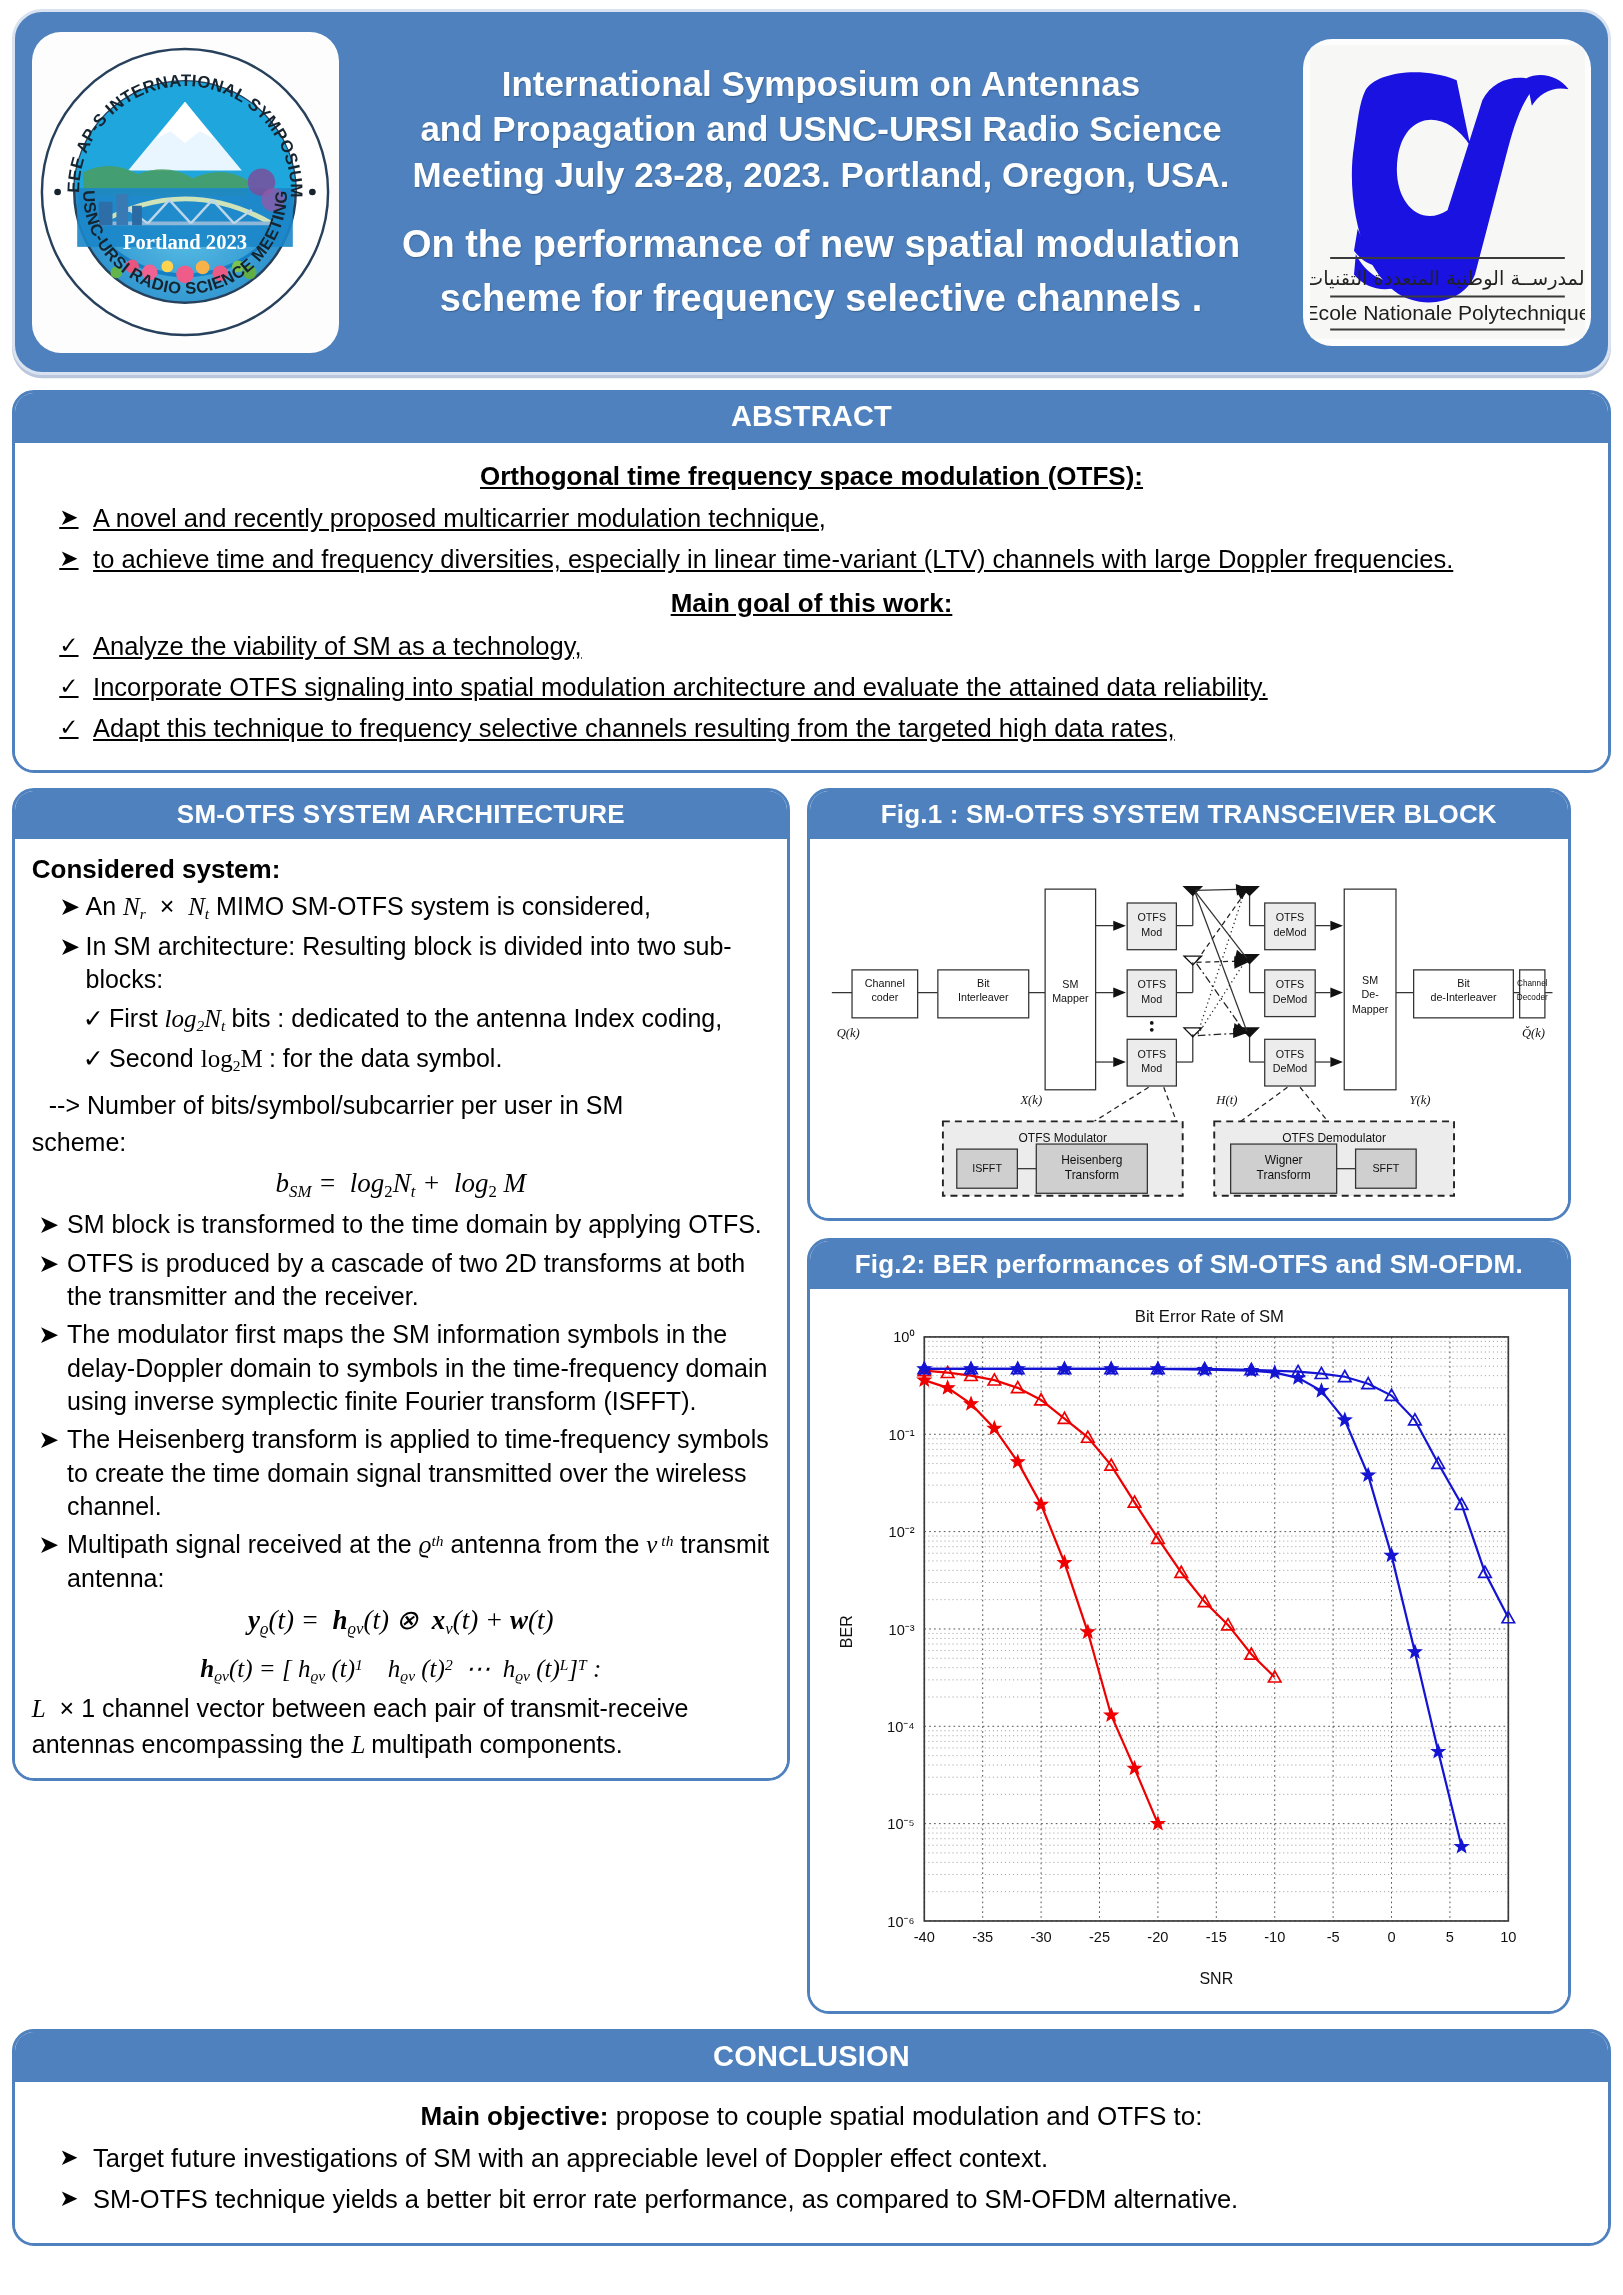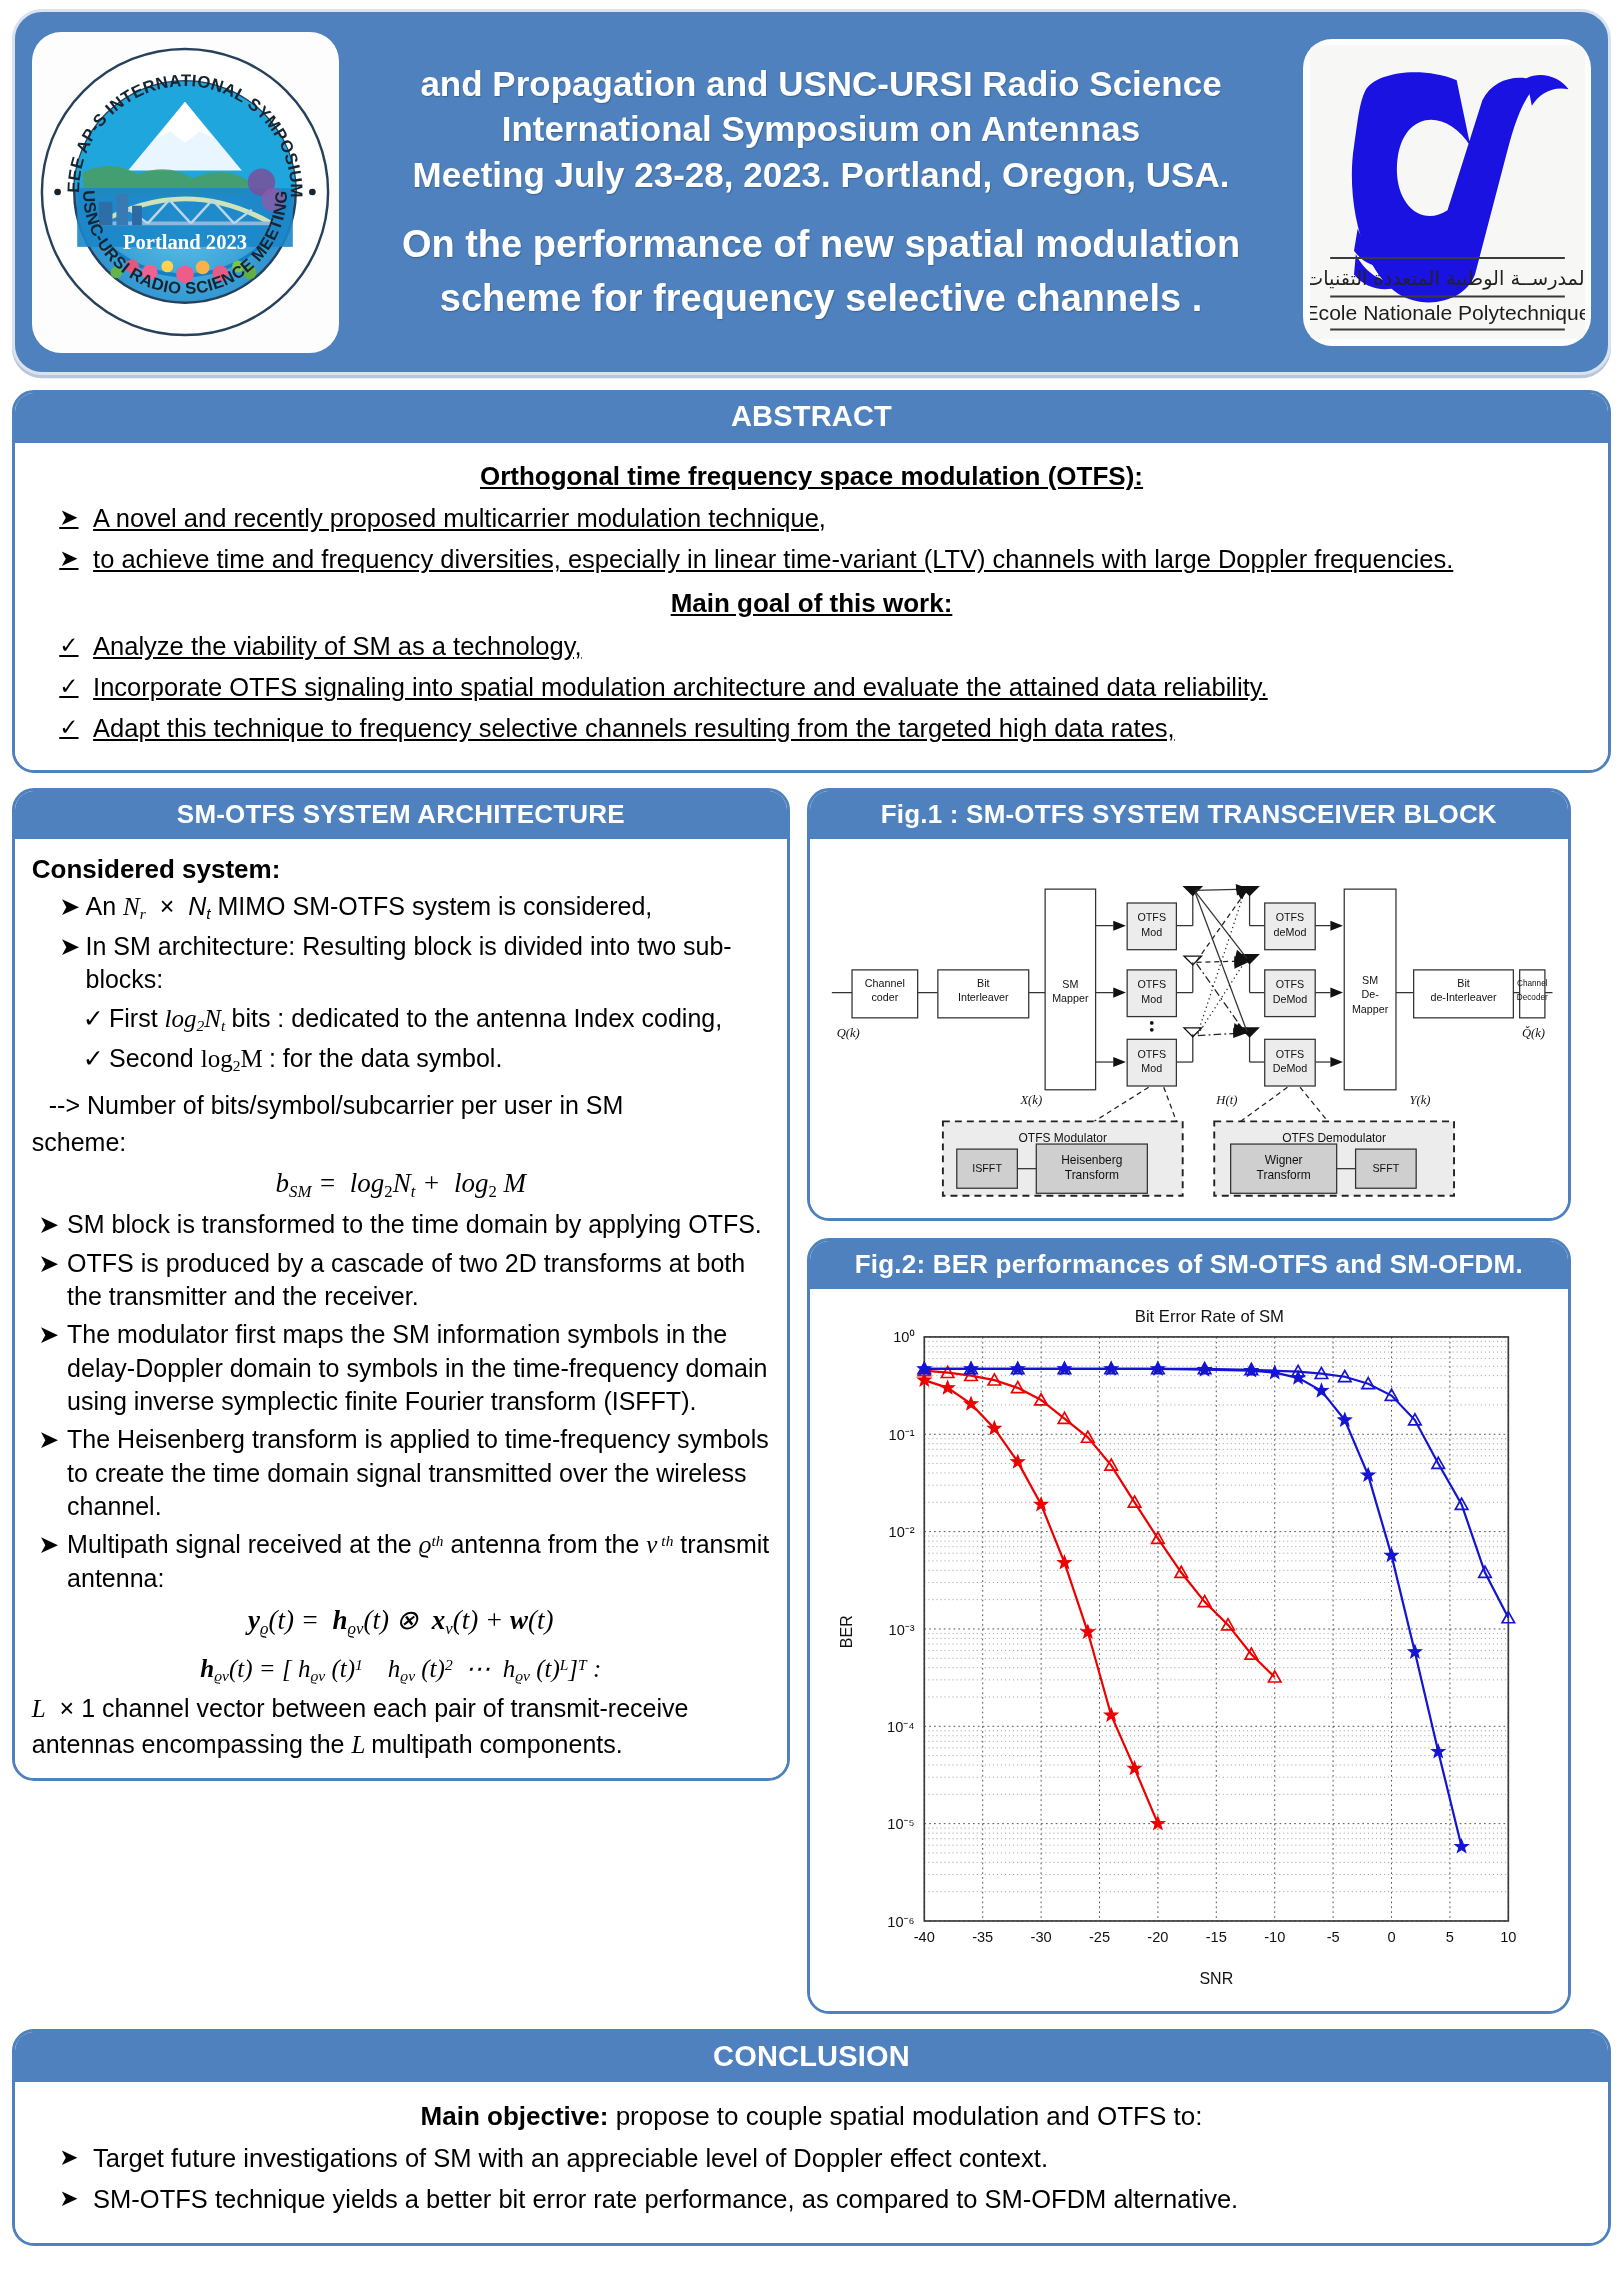--- a/index.html
+++ b/index.html
@@ -198,22 +198,22 @@
         </text>
         <text font-family="Liberation Sans, sans-serif" font-size="17" font-weight="bold" fill="#15242f" letter-spacing=".4">
           <textPath href="#ringBot" startOffset="50%" text-anchor="middle">USNC-URSI RADIO SCIENCE MEETING</textPath>
         </text>
         <circle cx="20" cy="150" r="3.4" fill="#15242f"></circle>
         <circle cx="280" cy="150" r="3.4" fill="#15242f"></circle>
       </svg>
     </div>
 
     <div class="header-text">
+      <div class="conf-line">International Symposium on Antennas</div>
       <div class="conf-line">and Propagation and USNC-URSI Radio Science</div>
-      <div class="conf-line">International Symposium on Antennas</div>
       <div class="conf-line">Meeting July 23-28, 2023. Portland, Oregon, USA.</div>
       <div class="paper-title">On the performance of new spatial modulation</div>
       <div class="paper-title" style="margin-top:3.9px">scheme for frequency selective channels .</div>
     </div>
 
     <div class="logo-box right">
       <svg viewBox="0 0 300 320" width="275" height="294">
         <rect x="0" y="0" width="300" height="320" fill="#f7f7f5"></rect>
         <path d="M60 50 C 70 30 120 22 160 38 L 175 110 C 150 70 105 70 96 120
                  C 88 170 120 200 150 180 L 188 60 C 200 36 228 30 250 40
@@ -270,21 +270,21 @@
         <div class="panel-body">
 
           <div class="sec-lab">Considered system:</div>
 
           <div class="li2">
             <span class="mk">➤</span>
             <span>
               <span>An</span>
               <i style="font-family:'Liberation Serif',serif">N<sub>r</sub></i>
               &nbsp;×&nbsp;
-              <i style="font-family:Liberation Sans, sans-serif">N<sub>t</sub></i>
+              <i style="font-family:Liberation Serif, serif">N<sub>t</sub></i>
               <span>MIMO SM-OTFS system is considered,</span>
             </span>
           </div>
 
           <div class="li2">
             <span class="mk">➤</span>
             <span>In SM architecture: Resulting block is divided into two sub-blocks:</span>
           </div>
 
           <div class="li3">

